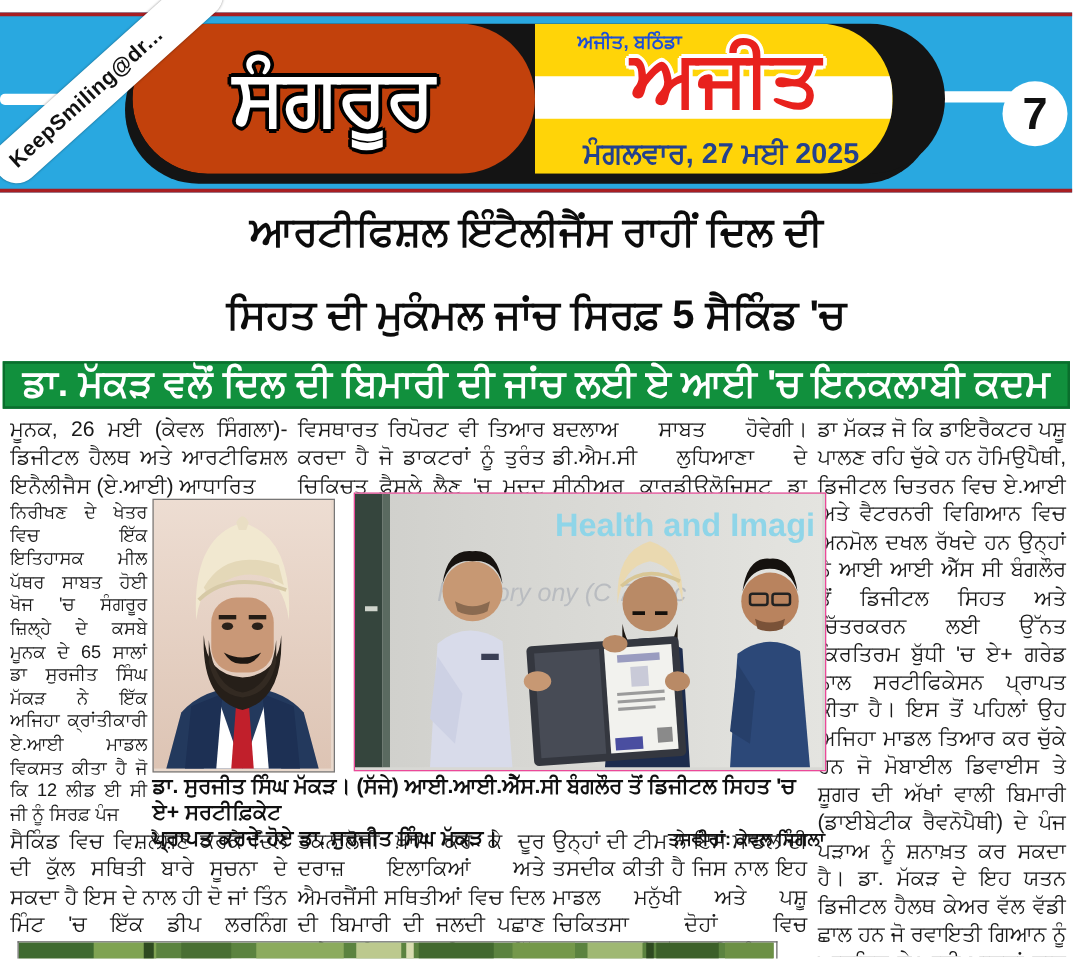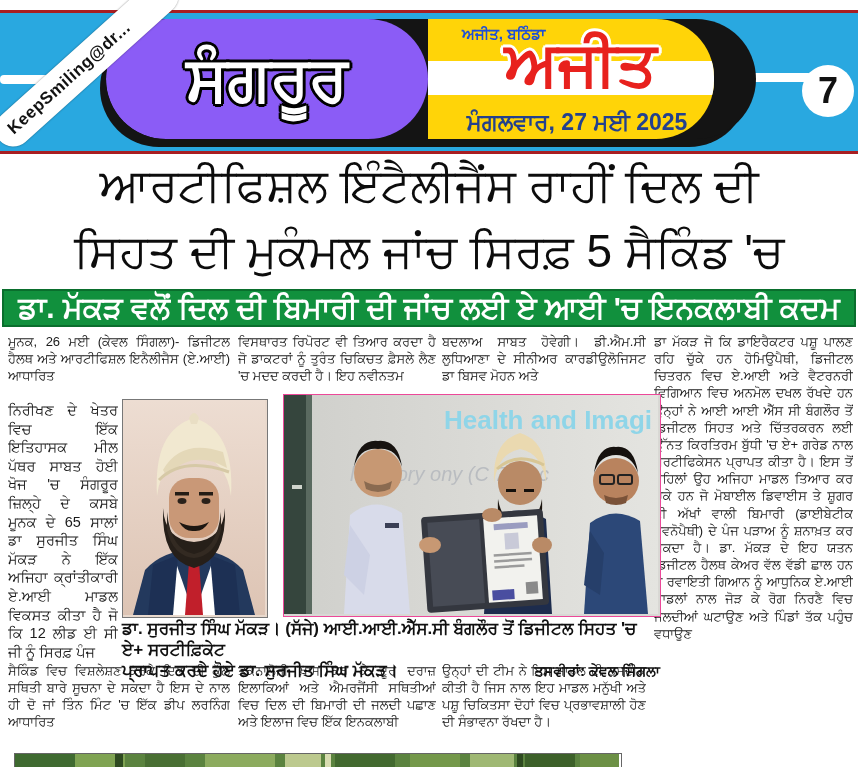--- a/index.html
+++ b/index.html
@@ -8,21 +8,21 @@
 
   
   #band{position:absolute;left:0;top:10px;width:858px;height:138px;background:#29a8e0;
         border-top:3px solid #a81e22;border-bottom:3px solid #a81e22;}
   .band-line{position:absolute;background:#ffffff;height:9px;border-radius:4px;}
   #band-line-left{left:0;top:62px;width:70px;}
   #band-line-right{left:742px;top:60px;width:70px;}
 
   #pill{position:absolute;left:106px;top:6px;width:650px;height:120px;background:#141414;
         border-radius:62px;box-shadow:-7px 9px 0 -1px #141414;display:flex;overflow:hidden;}
-  #pill-red{flex:0 0 322px;background:#8b5cf6;border-radius:62px;display:flex;align-items:center;justify-content:center;}
+  #pill-red{flex:0 0 322px;background:#c2410c;border-radius:62px;display:flex;align-items:center;justify-content:center;}
   #city-name{color:#ffffff;font-size:62px;font-weight:800;line-height:1;
         text-shadow:-3px 0 #000,3px 0 #000,0 -3px #000,0 3px #000,-2px -2px #000,2px 2px #000,-2px 2px #000,2px -2px #000;}
   #pill-yellow{position:relative;flex:1;margin-right:42px;background:#ffd408;border-radius:0 58px 58px 0;overflow:hidden;}
   #yellow-stripe{position:absolute;left:0;right:0;top:42px;height:34px;background:#ffffff;}
   #edition-label{position:absolute;left:34px;top:6px;color:#1d4ed8;font-size:15px;font-weight:800;}
   #paper-name{position:absolute;left:0;right:0;top:14px;text-align:center;color:#e8211d;
         font-size:62px;font-weight:800;line-height:1;
         text-shadow:-3px 0 #fff,3px 0 #fff,0 -3px #fff,0 3px #fff,-2px -2px #fff,2px 2px #fff,-2px 2px #fff,2px -2px #fff;padding-left:19px;}
   #date-line{position:absolute;left:0;right:0;bottom:3px;text-align:center;color:#23418e;
         font-size:23px;font-weight:800;margin-left:12px;}
@@ -31,29 +31,29 @@
   #page-number{color:#111;font-size:36px;font-weight:800;line-height:1;}
 
   
   #watermark{position:absolute;left:12px;top:118px;width:234px;height:36px;background:#ffffff;
         border-radius:18px;transform:rotate(-42deg);transform-origin:0 100%;
         box-shadow:0 0 2px rgba(0,0,0,.45);display:flex;align-items:center;padding-left:14px;box-sizing:border-box;}
   #watermark span{color:#111;font-size:17px;font-weight:700;letter-spacing:.5px;}
 
   
   #headline{position:absolute;left:0;top:152px;width:858px;text-align:center;color:#0c0c0c;}
-  #headline .hl{font-size:46px;font-weight:400;line-height:66px;letter-spacing:0;}
+  #headline .hl{font-size:32px;font-weight:700;line-height:66px;letter-spacing:0;}
 
   
   #subhead{position:absolute;left:2px;top:289px;width:854px;height:38px;background:#11903d;
         box-shadow:inset 0 0 0 2px #0a6e2d;display:flex;align-items:center;justify-content:center;}
   #subhead span{color:#ffffff;font-size:30px;font-weight:800;}
 
   
-  .body-block{position:absolute;color:#1a1a1a;font-size:13px;font-weight:500;line-height:1.32;
+  .body-block{position:absolute;color:#1a1a1a;font-size:17px;font-weight:500;line-height:1.32;
         text-align:justify;overflow:hidden;}
   #col1-top {left:8px;  top:333px;width:222px;height:66px;}
   #col2-top {left:238px;top:333px;width:198px;height:62px;}
   #col3-top {left:442px;top:333px;width:204px;height:62px;}
   #col4     {left:654px;top:333px;width:199px;height:432px;}
   #col1-side{left:8px;  top:401px;width:110px;height:260px;font-size:14.5px;line-height:18.6px;}
   #col1-bot {left:8px;  top:662px;width:222px;height:90px;}
   #col2-bot {left:238px;top:662px;width:198px;height:92px;}
   #col3-bot {left:442px;top:662px;width:204px;height:92px;}
 

